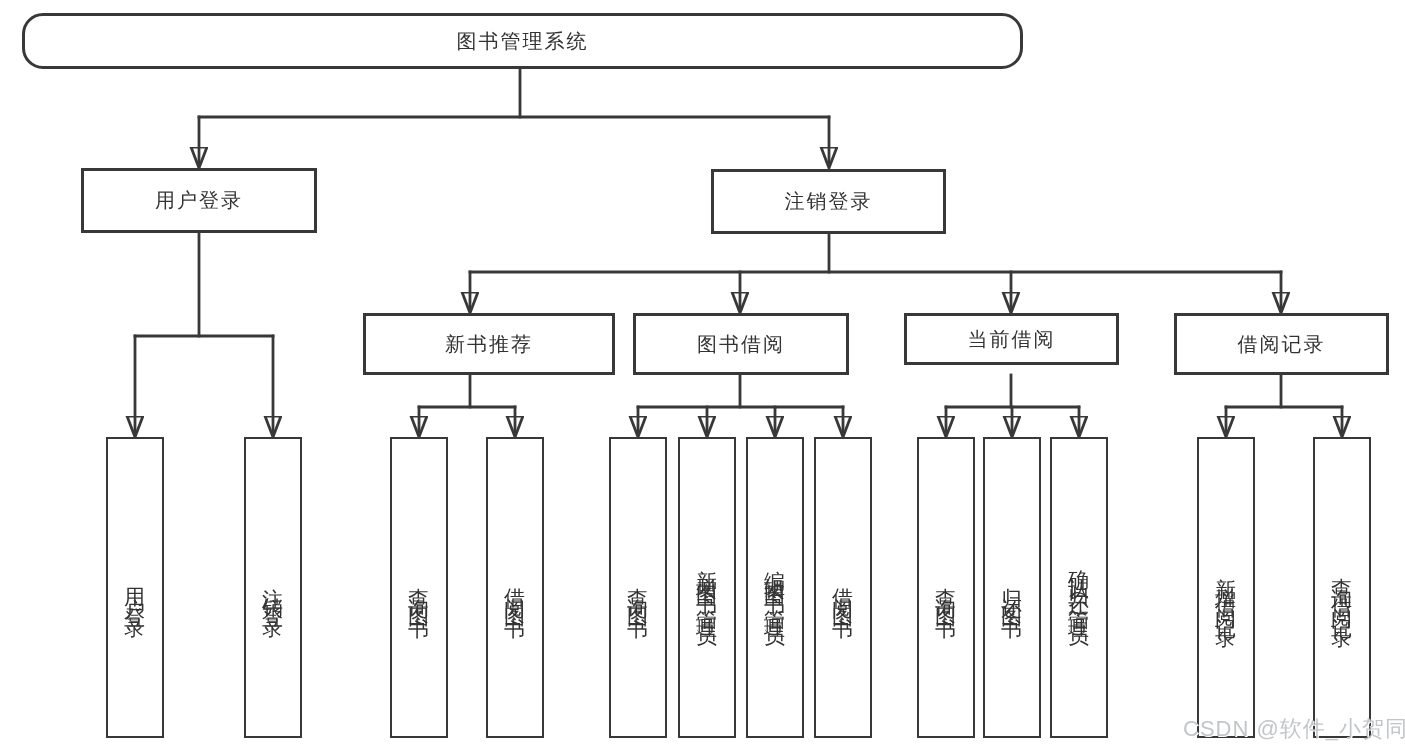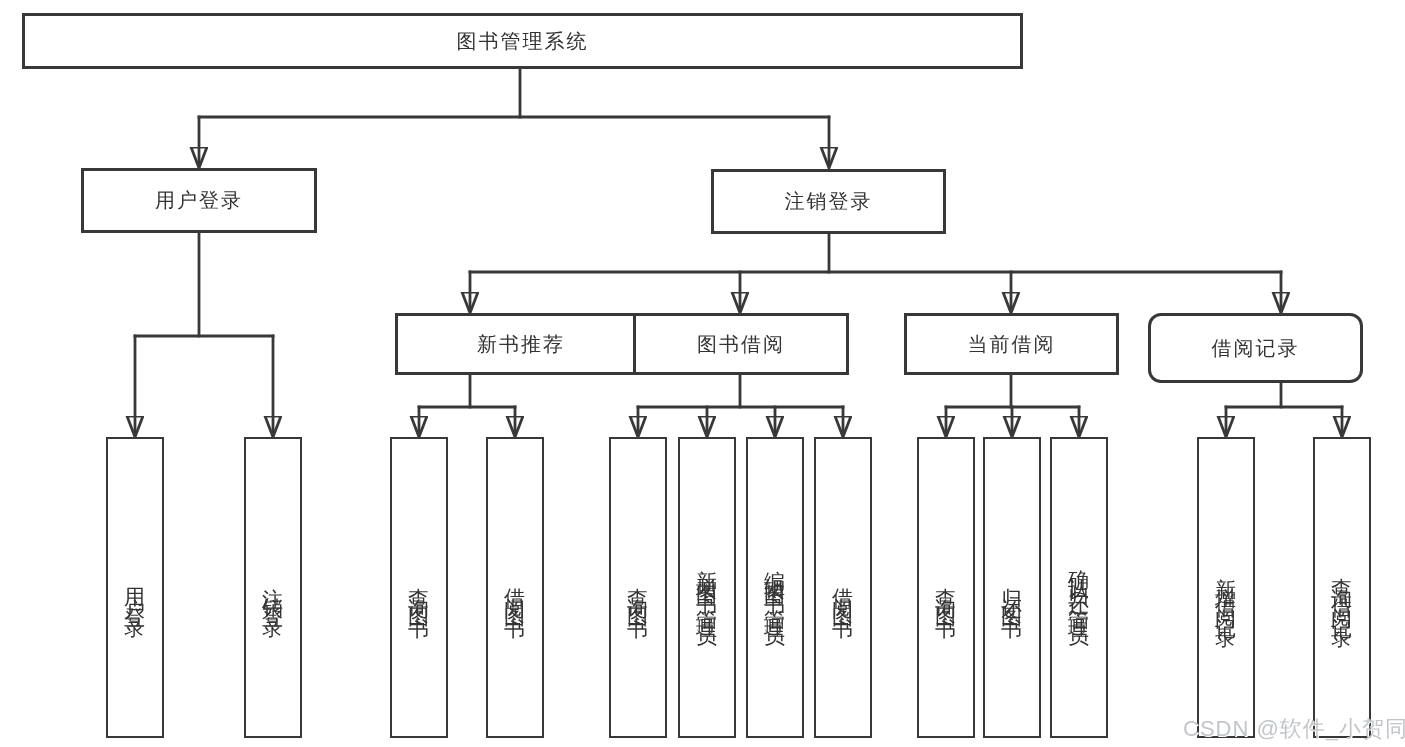--- a/index.html
+++ b/index.html
@@ -27,21 +27,21 @@
     box-sizing: border-box;
     background: #ffffff;
     border: 3px solid #383838;
     color: #333333;
     display: flex;
     align-items: center;
     justify-content: center;
     text-align: center;
   }
   .hlabel { font-size: 20px; letter-spacing: 2px; }
-  .root-box { border-width: 3px; }
+  .root-box { border-width: 3px; border-radius: 21px; }
   .leaf {
     border-width: 2.5px;
     writing-mode: vertical-rl;
     text-orientation: mixed;
     font-size: 21px;
     letter-spacing: 10px;
     line-height: 1;
     padding-top: 6px;
   }
   .leaf.long { letter-spacing: 8px; padding-top: 2px; }
@@ -108,24 +108,24 @@
     <path d="M1226 407 H1342"></path>
     <path d="M1226 407 V433" marker-end="url(#arrow)"></path>
     <path d="M1342 407 V433" marker-end="url(#arrow)"></path>
   </svg>
 
   <div class="box root-box hlabel" style="left:22px; top:13px; width:1001px; height:56px;">图书管理系统</div>
 
   <div class="box hlabel" style="left:81px; top:168px; width:236px; height:65px;">用户登录</div>
   <div class="box hlabel" style="left:711px; top:169px; width:235px; height:65px;">注销登录</div>
 
-  <div class="box hlabel" style="left:363px; top:313px; width:252px; height:62px;margin-left:32px;">新书推荐</div>
+  <div class="box hlabel" style="left:363px; top:313px; width:252px; height:62px;">新书推荐</div>
   <div class="box hlabel" style="left:633px; top:313px; width:216px; height:62px;">图书借阅</div>
-  <div class="box hlabel" style="left:904px; top:313px; width:215px; height:62px;">当前借阅</div>
-  <div class="box hlabel" style="left:1148px; top:313px; width:215px; height:70px;border-radius:13px;">借阅记录</div>
+  <div class="box hlabel" style="left:904px; top:313px; width:215px; height:52px;">当前借阅</div>
+  <div class="box hlabel" style="left:1174px; top:313px; width:215px; height:62px;">借阅记录</div>
 
   <div class="box leaf" style="left:106px; top:437px; width:58px; height:301px;">用户登录</div>
   <div class="box leaf" style="left:244px; top:437px; width:58px; height:301px;">注销登录</div>
 
   <div class="box leaf" style="left:390px; top:437px; width:58px; height:301px;">查询图书</div>
   <div class="box leaf" style="left:486px; top:437px; width:58px; height:301px;">借阅图书</div>
 
   <div class="box leaf" style="left:609px; top:437px; width:58px; height:301px;">查询图书</div>
   <div class="box leaf long" style="left:678px; top:437px; width:58px; height:301px;">新增图书（管理员）</div>
   <div class="box leaf long" style="left:746px; top:437px; width:58px; height:301px;">编辑图书（管理员）</div>

